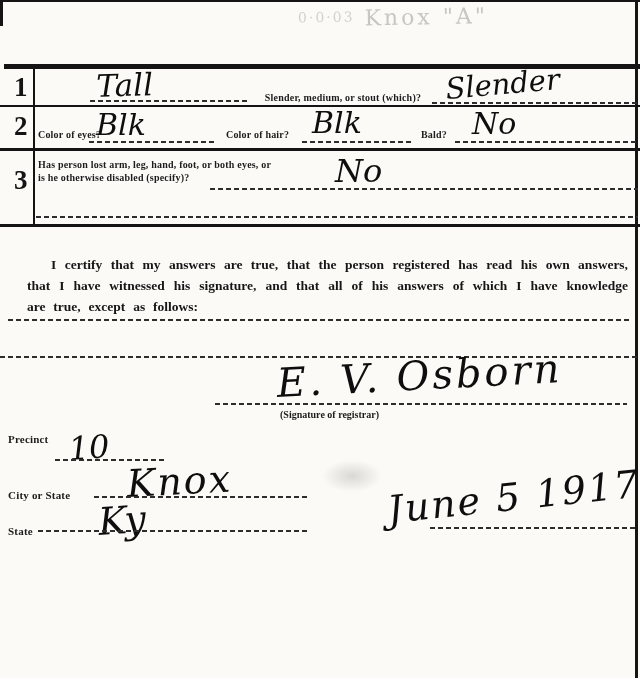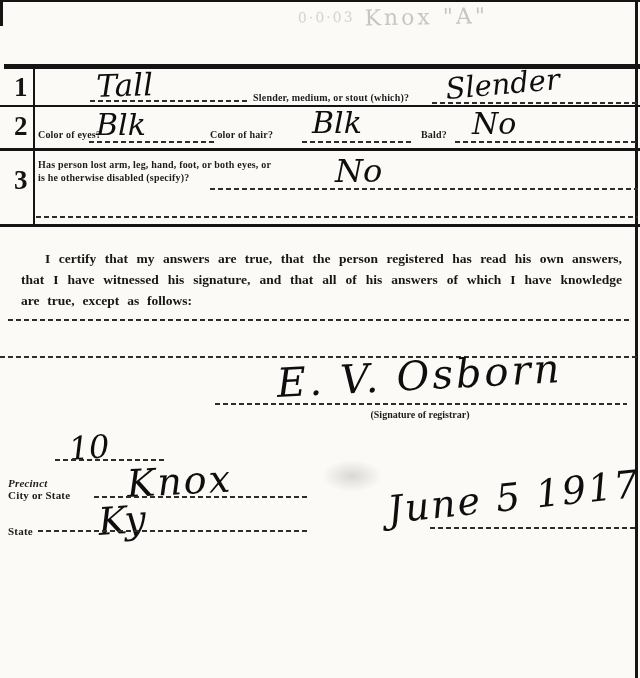--- a/index.html
+++ b/index.html
@@ -29,25 +29,24 @@
   .rownum{
     position:absolute;font-size:27px;font-weight:bold;color:#141414;
     font-family:"Liberation Serif", serif;
   }
   .plabel{
     position:absolute;font-size:10px;font-weight:bold;color:#1c1c1c;
     line-height:1.3;letter-spacing:0.2px;
   }
   .caption{
     position:absolute;font-size:10px;font-weight:bold;color:#1c1c1c;
-    text-align:center;
     font-family:Liberation Serif, serif;
   }
   .cert{
-    position:absolute;left:15px;top:243px;width:601px;margin:6px;
+    position:absolute;left:15px;top:243px;width:601px;margin:12px;
     font-size:13.5px;font-weight:bold;line-height:1.55;
     text-align:justify;text-indent:24px;word-spacing:4.5px;color:#161616;
   }
   
   .hw{
     position:absolute;white-space:nowrap;color:#0e0e0e;
     font-family:"DejaVu Serif", serif;font-style:italic;
     transform-origin:left bottom;
   }
   
@@ -79,29 +78,29 @@
 
   <div class="hline" style="left:4px;top:64px;width:636px;height:5px;"></div>
   <div class="vline" style="left:33px;top:66px;width:2px;height:161px;"></div>
   <div class="hline" style="left:0;top:105px;width:640px;height:2px;"></div>
   <div class="hline" style="left:0;top:148px;width:640px;height:3px;"></div>
   <div class="hline" style="left:0;top:224px;width:640px;height:3px;"></div>
 
   <div class="rownum" style="left:14px;top:72px;">1</div>
   <div class="hw" style="left:97px;top:68px;font-size:31px;transform:rotate(-2deg);">Tall</div>
   <div class="dash" style="left:90px;top:100px;width:158px;"></div>
-  <div class="plabel" style="left:253px;top:91px;width:180px;">Slender, medium, or stout (which)?</div>
+  <div class="plabel" style="left:253px;top:91px;width:180px;text-align:center;">Slender, medium, or stout (which)?</div>
   <div class="hw" style="left:447px;top:72px;font-size:29px;transform:rotate(-5deg);">Slender</div>
   <div class="dash" style="left:432px;top:102px;width:205px;"></div>
 
   <div class="rownum" style="left:14px;top:111px;">2</div>
   <div class="plabel" style="left:38px;top:128px;width:90px;">Color of eyes?</div>
   <div class="hw" style="left:96px;top:107px;font-size:30px;">Blk</div>
   <div class="dash" style="left:89px;top:141px;width:126px;"></div>
-  <div class="plabel" style="left:210px;top:128px;width:90px;">Color of hair?</div>
+  <div class="plabel" style="left:226px;top:128px;width:90px;">Color of hair?</div>
   <div class="hw" style="left:312px;top:105px;font-size:30px;">Blk</div>
   <div class="dash" style="left:302px;top:141px;width:112px;"></div>
   <div class="plabel" style="left:421px;top:128px;width:40px;">Bald?</div>
   <div class="hw" style="left:472px;top:106px;font-size:30px;">No</div>
   <div class="dash" style="left:455px;top:141px;width:182px;"></div>
 
   <div class="rownum" style="left:14px;top:165px;">3</div>
   <div class="plabel" style="left:38px;top:158px;width:238px;">Has person lost arm, leg, hand, foot, or both eyes, or is he otherwise disabled (specify)?</div>
   <div class="hw" style="left:335px;top:152px;font-size:32px;">No</div>
   <div class="dash" style="left:210px;top:188px;width:428px;"></div>
@@ -109,21 +108,21 @@
 
   <p class="cert">I certify that my answers are true, that the person registered has read his own answers, that I have witnessed his signature, and that all of his answers of which I have knowledge are true, except as follows:</p>
 
   <div class="dash" style="left:8px;top:319px;width:624px;"></div>
   <div class="dash" style="left:0px;top:356px;width:638px;"></div>
 
   <div class="hw" style="left:278px;top:360px;font-size:40px;transform:rotate(-3deg);letter-spacing:3px;">E. V. Osborn</div>
   <div class="dash" style="left:215px;top:403px;width:412px;"></div>
   <div class="caption" style="left:280px;top:409px;width:280px;">(Signature of registrar)</div>
 
-  <div class="plabel" style="left:8px;top:476px;font-size:11px;font-style:italic;">Precinct</div>
+  <div class="plabel" style="left:8px;top:432px;font-size:11px;">Precinct</div>
   <div class="hw" style="left:70px;top:430px;font-size:32px;transform:rotate(-4deg);">10</div>
   <div class="dash" style="left:55px;top:459px;width:110px;"></div>
 
   <div class="plabel" style="left:8px;top:488px;font-size:11px;">City or State</div>
   <div class="hw" style="left:128px;top:462px;font-size:38px;transform:rotate(-3deg);letter-spacing:2px;">Knox</div>
   <div class="dash" style="left:94px;top:496px;width:216px;"></div>
 
   <div class="plabel" style="left:8px;top:524px;font-size:11px;">State</div>
   <div class="hw" style="left:100px;top:500px;font-size:38px;transform:rotate(-4deg);">Ky</div>
   <div class="dash" style="left:38px;top:530px;width:272px;"></div>

